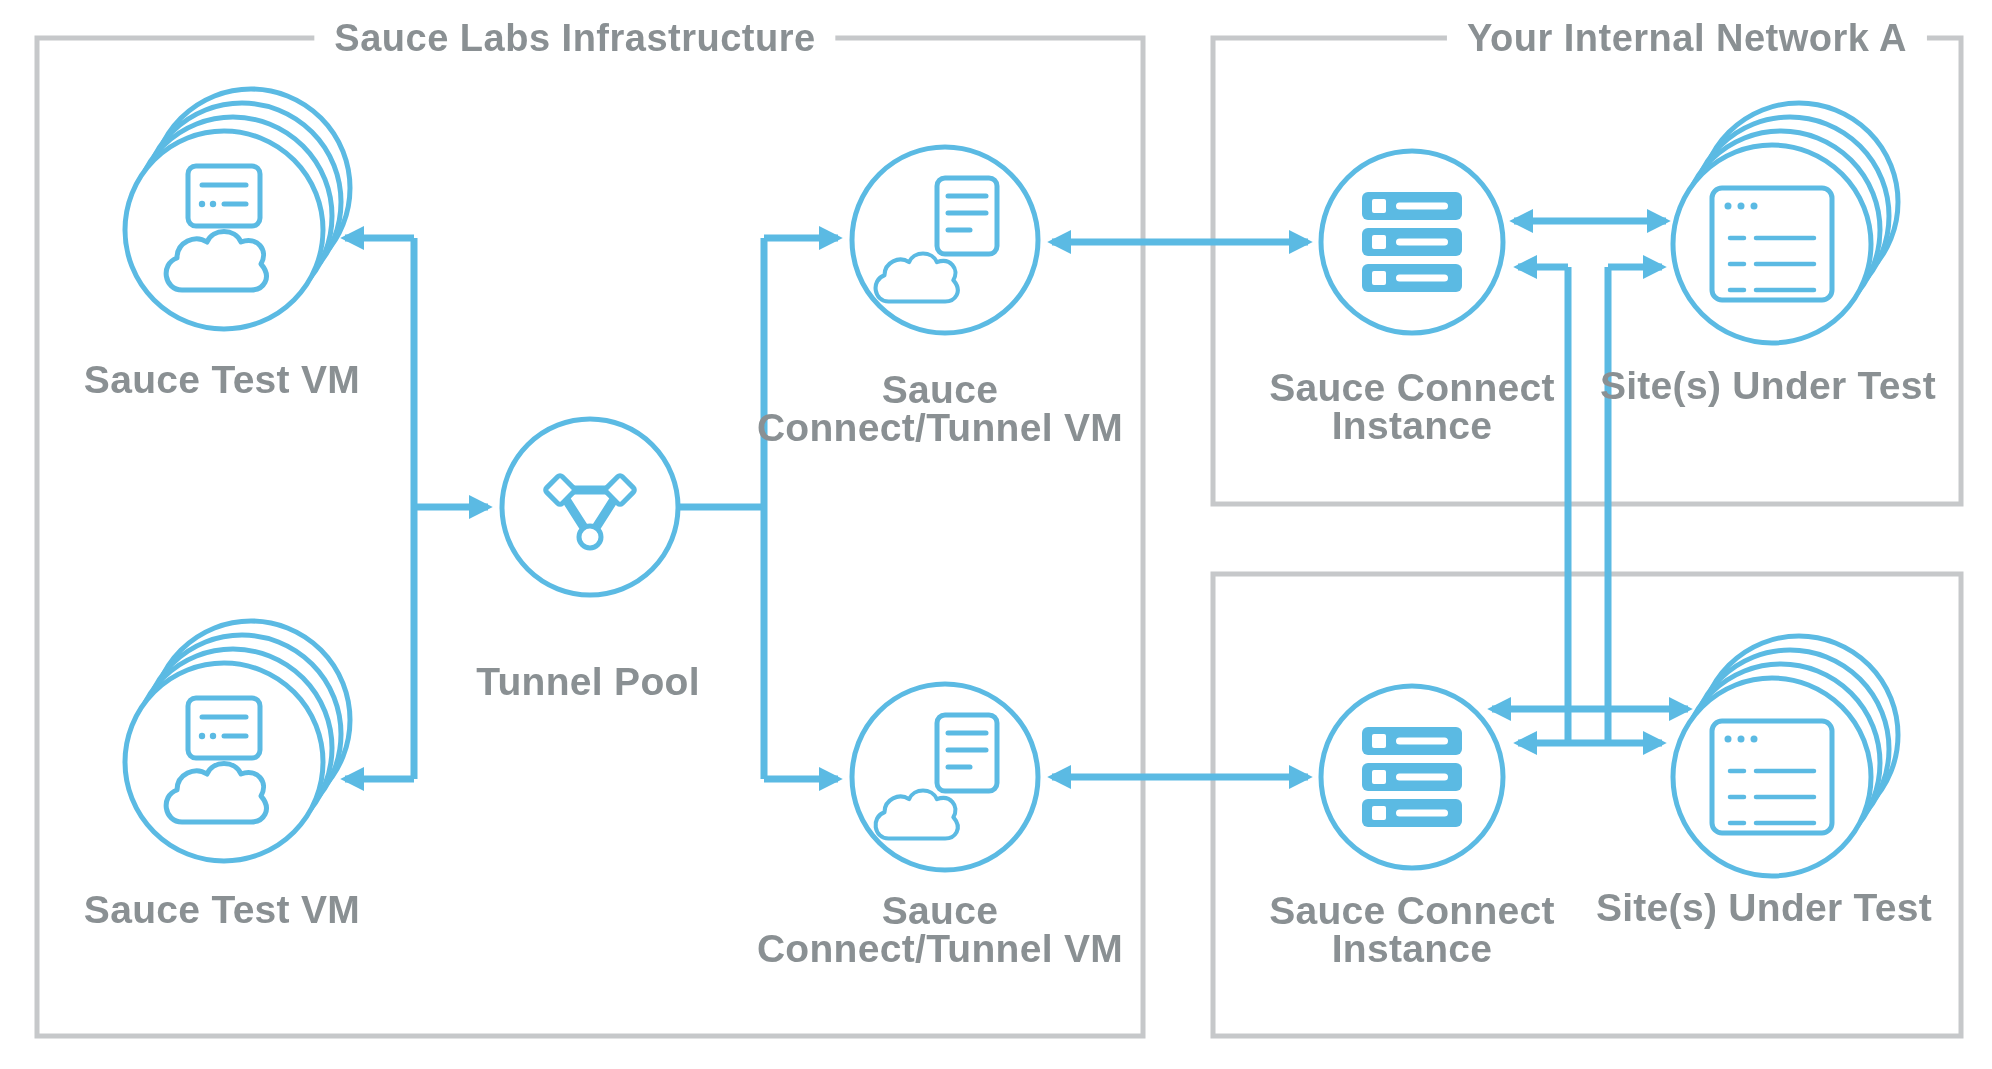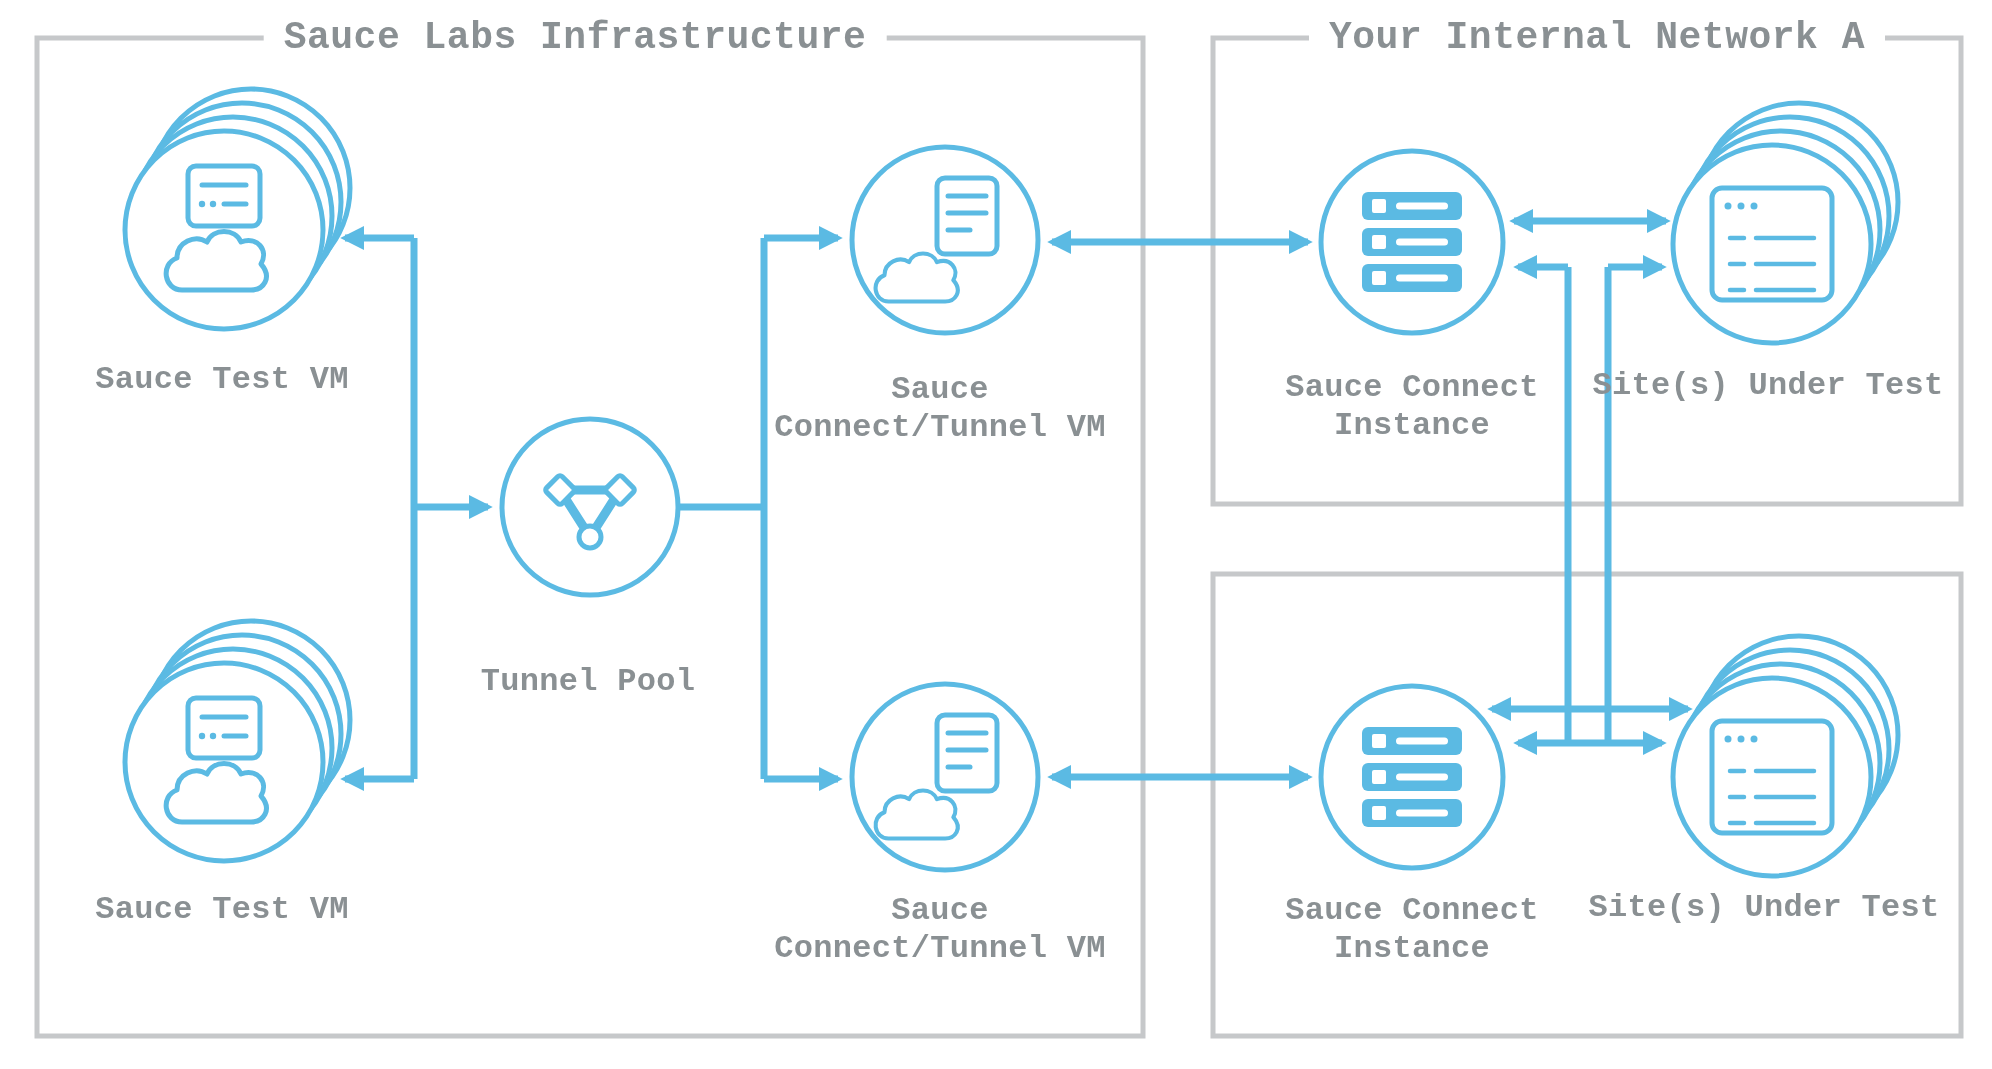--- a/index.html
+++ b/index.html
@@ -4,41 +4,41 @@
 <style>
   :root{
     --blue:#5bbae3;
     --gray-text:#8a9093;
     --box-border:#c6c8ca;
     --background:#ffffff;
   }
   html,body{margin:0;padding:0;background:var(--background);}
   #canvas{
     position:relative;width:1992px;height:1069px;background:var(--background);
-    font-family:Liberation Mono, monospace;overflow:hidden;
+    font-family:Liberation Sans, sans-serif;overflow:hidden;
   }
   svg.diagram{position:absolute;left:0;top:0;}
   .box-rect{stroke:var(--box-border);stroke-width:5;fill:none;}
   .c-line{stroke:var(--blue);stroke-width:7;fill:none;}
   .c-circle{stroke:var(--blue);stroke-width:5;fill:#fff;}
   .icon-stroke{stroke:var(--blue);stroke-width:5;fill:#fff;stroke-linejoin:round;}
   .icon-line{stroke:var(--blue);stroke-width:5;fill:none;stroke-linecap:round;}
   .icon-thin{stroke:var(--blue);stroke-width:4.5;fill:none;stroke-linecap:round;}
   .icon-fill{fill:var(--blue);stroke:none;}
   .icon-dot{fill:var(--blue);stroke:none;}
   .tri-edge{stroke:var(--blue);stroke-width:9;fill:none;stroke-linejoin:round;stroke-linecap:round;}
   .ah{fill:var(--blue);}
   .box-title{
     position:absolute;transform:translateX(-50%);white-space:nowrap;
     background:var(--background);padding:0 20px;
     color:var(--gray-text);font-size:38px;font-weight:bold;letter-spacing:.5px;line-height:44px;
   }
   .node-label{
     position:absolute;transform:translateX(-50%);white-space:nowrap;
-    color:var(--gray-text);font-size:32px;font-weight:bold;letter-spacing:.3px;line-height:36px;
+    color:var(--gray-text);font-size:39px;font-weight:bold;letter-spacing:.3px;line-height:36px;
     text-align:right;
   }
 </style>
 </head>
 <body>
 
 <div id="canvas">
 
   <svg class="diagram" width="1992" height="1069" viewBox="0 0 1992 1069">
     <defs>
@@ -197,21 +197,21 @@
 
     <g transform="translate(1772,777)">
       <use href="#circle-stack"></use>
       <g>
           <use href="#icon-browser"></use>
         </g>
     </g>
   </svg>
 
   <div class="box-title" style="left:575px;top:16px;">Sauce Labs Infrastructure</div>
-  <div class="box-title" style="left:1597px;top:16px;">Your Internal Network A</div>
+  <div class="box-title" style="left:1687px;top:16px;">Your Internal Network A</div>
 
   <div class="node-label" style="left:222px;top:362px;">Sauce Test VM</div>
   <div class="node-label" style="left:222px;top:892px;">Sauce Test VM</div>
   <div class="node-label" style="left:588px;top:664px;">Tunnel Pool</div>
 
   <div class="node-label" style="left:940px;top:372px;">Sauce</div>
   <div class="node-label" style="left:940px;top:410px;">Connect/Tunnel VM</div>
 
   <div class="node-label" style="left:940px;top:893px;">Sauce</div>
   <div class="node-label" style="left:940px;top:931px;">Connect/Tunnel VM</div>

